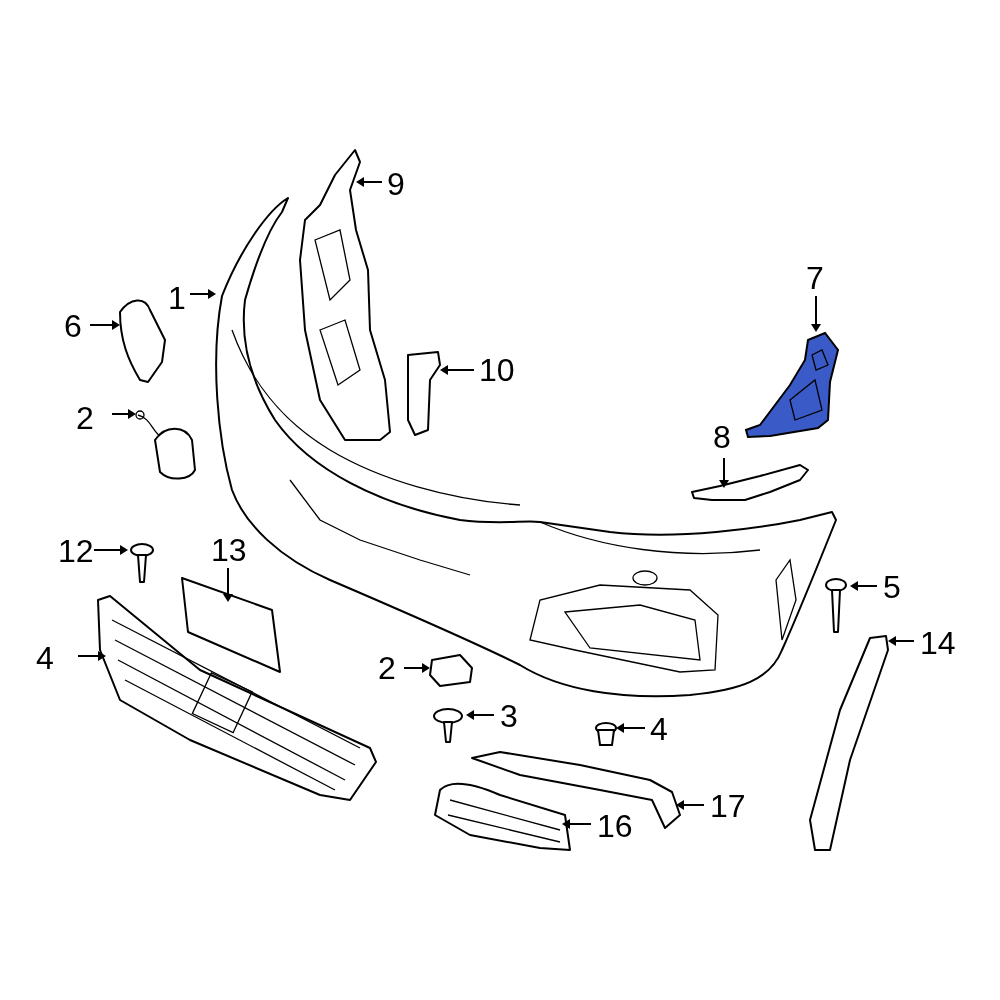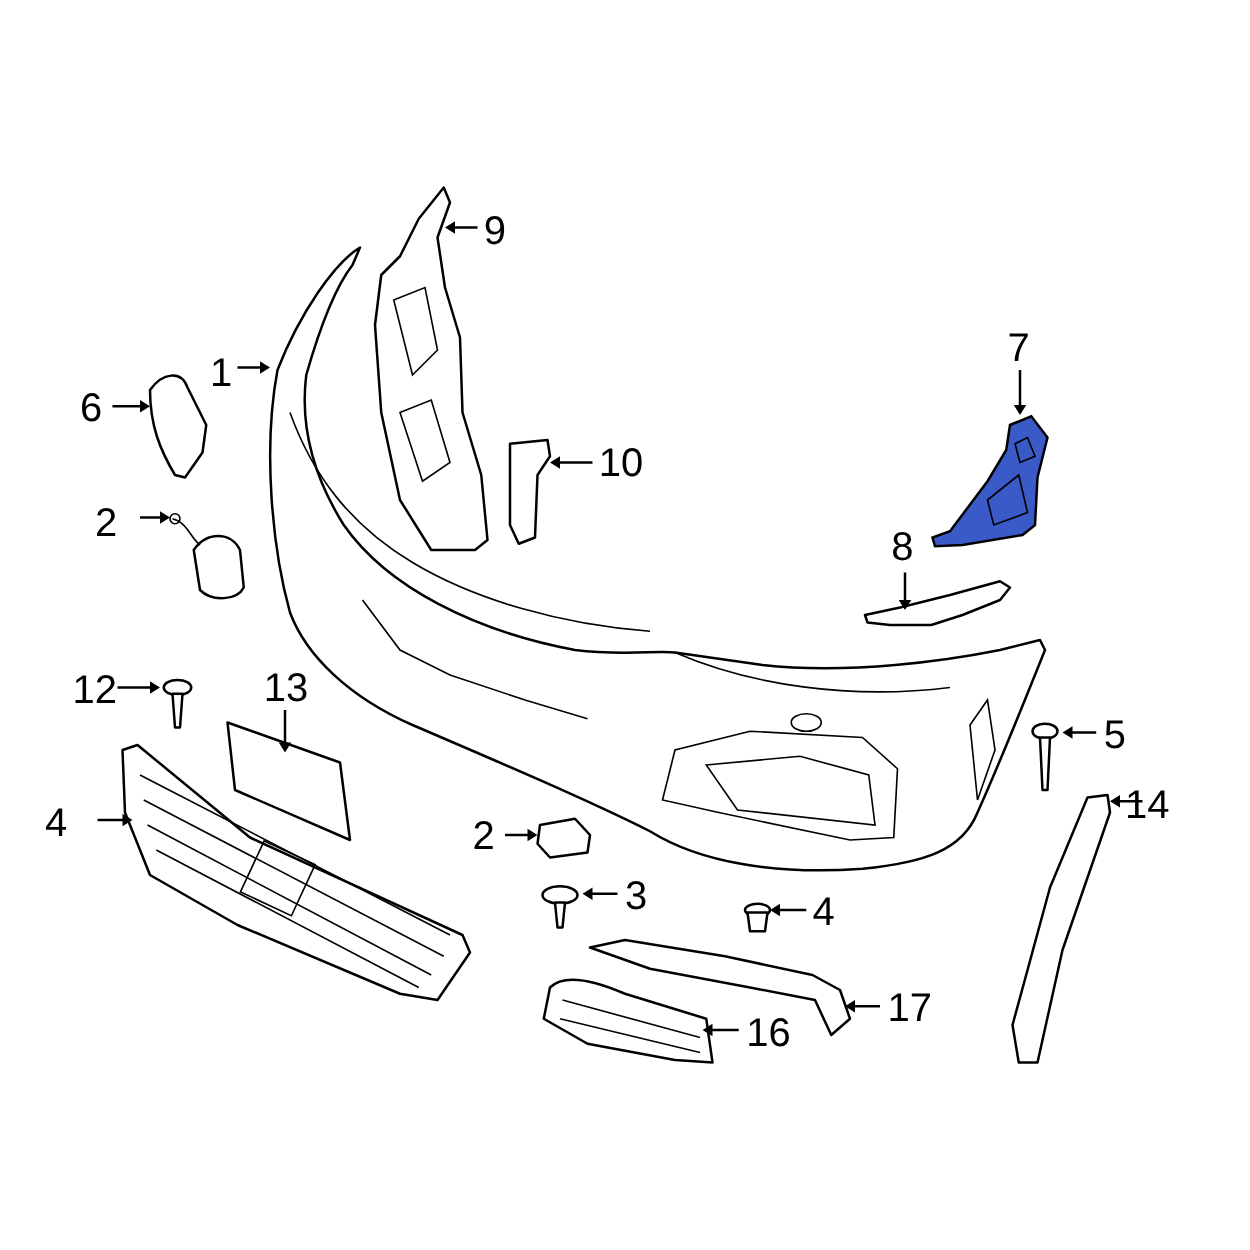--- a/index.html
+++ b/index.html
@@ -151,17 +151,17 @@
 <div class="label" style="left:650px;top:713px">4</div>
 <div class="label" style="left:883px;top:571px">5</div>
 <div class="label" style="left:64px;top:310px">6</div>
 <div class="label" style="left:806px;top:262px">7</div>
 <div class="label" style="left:713px;top:421px">8</div>
 <div class="label" style="left:387px;top:168px">9</div>
 <div class="label" style="left:479px;top:354px">10</div>
 <div class="label" style="left:76px;top:402px">2</div>
 <div class="label" style="left:211px;top:534px">13</div>
 <div class="label" style="left:58px;top:535px">12</div>
-<div class="label" style="left:900px;top:627px">14</div>
+<div class="label" style="left:920px;top:627px">14</div>
 <div class="label" style="left:36px;top:642px">4</div>
 <div class="label" style="left:597px;top:810px">16</div>
 <div class="label" style="left:710px;top:790px">17</div>
 </div>
 
 </body></html>

